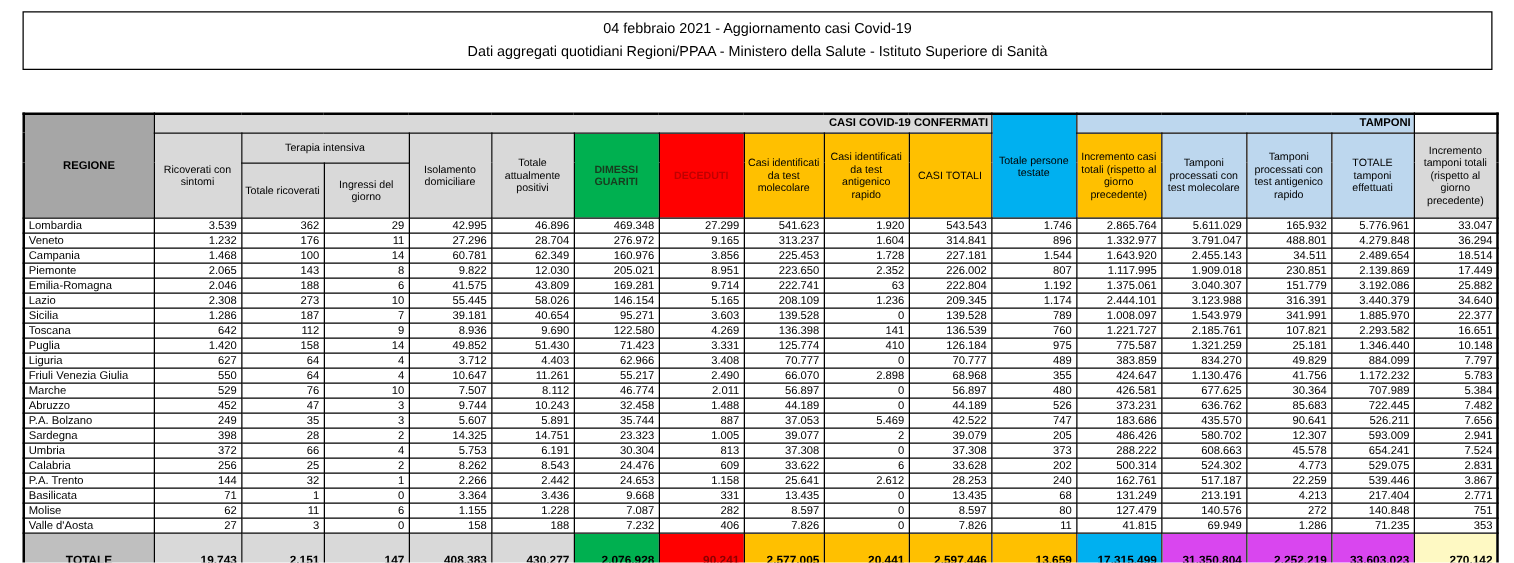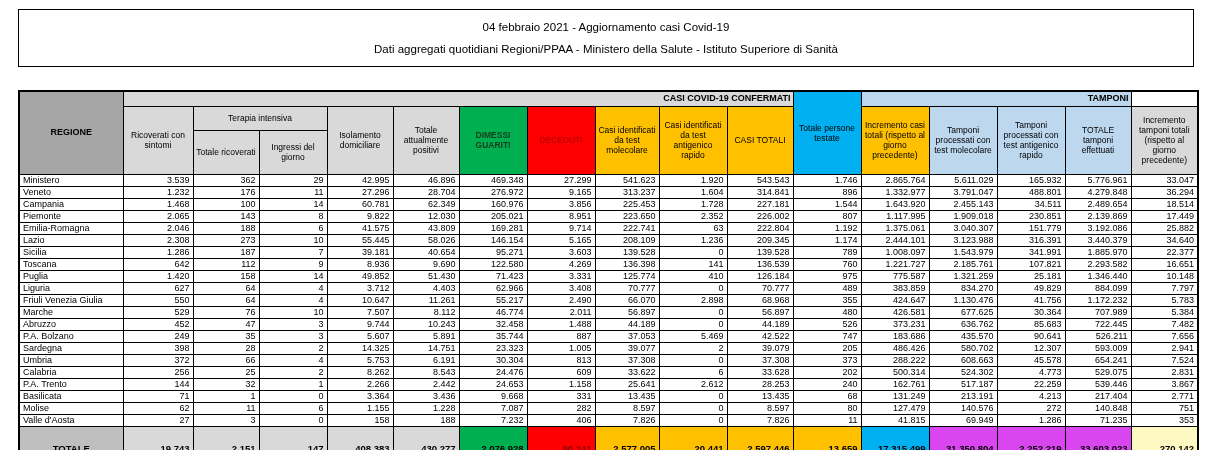--- a/index.html
+++ b/index.html
@@ -5,21 +5,21 @@
   * { box-sizing: border-box; margin: 0; padding: 0; }
   html, body {
     width: 1211px; height: 450px;
     background: #ffffff;
     font-family: "Liberation Sans", sans-serif;
     overflow: hidden;
     position: relative;
   }
   .title-box {
     position: absolute; left: 18px; top: 9px;
-    width: 1176px; height: 58px;
+    width: 1176px; height: 47px;
     border: 1px solid #000;
     display: flex; flex-direction: column;
     align-items: center; justify-content: space-evenly;
   }
   .title-box div { font-size: 11.5px; color: #000; }
 
   table.covid {
     position: absolute; left: 18px; top: 90px;
     border-collapse: collapse;
     table-layout: fixed;
@@ -116,21 +116,21 @@
       <th rowspan="2" class="hdr-blue">TOTALE tamponi effettuati</th>
       <th rowspan="2" class="hdr-gray">Incremento tamponi totali (rispetto al giorno precedente)</th>
     </tr>
     <tr class="r3">
       <th>Totale ricoverati</th>
       <th>Ingressi del giorno</th>
     </tr>
   </thead>
   <tbody>
       <tr>
-        <td class="region">Ministero</td>
+        <td class="region">Lombardia</td>
         <td class="num">3.539</td>
         <td class="num">362</td>
         <td class="num">29</td>
         <td class="num">42.995</td>
         <td class="num">46.896</td>
         <td class="num">469.348</td>
         <td class="num">27.299</td>
         <td class="num">541.623</td>
         <td class="num">1.920</td>
         <td class="num">543.543</td>

